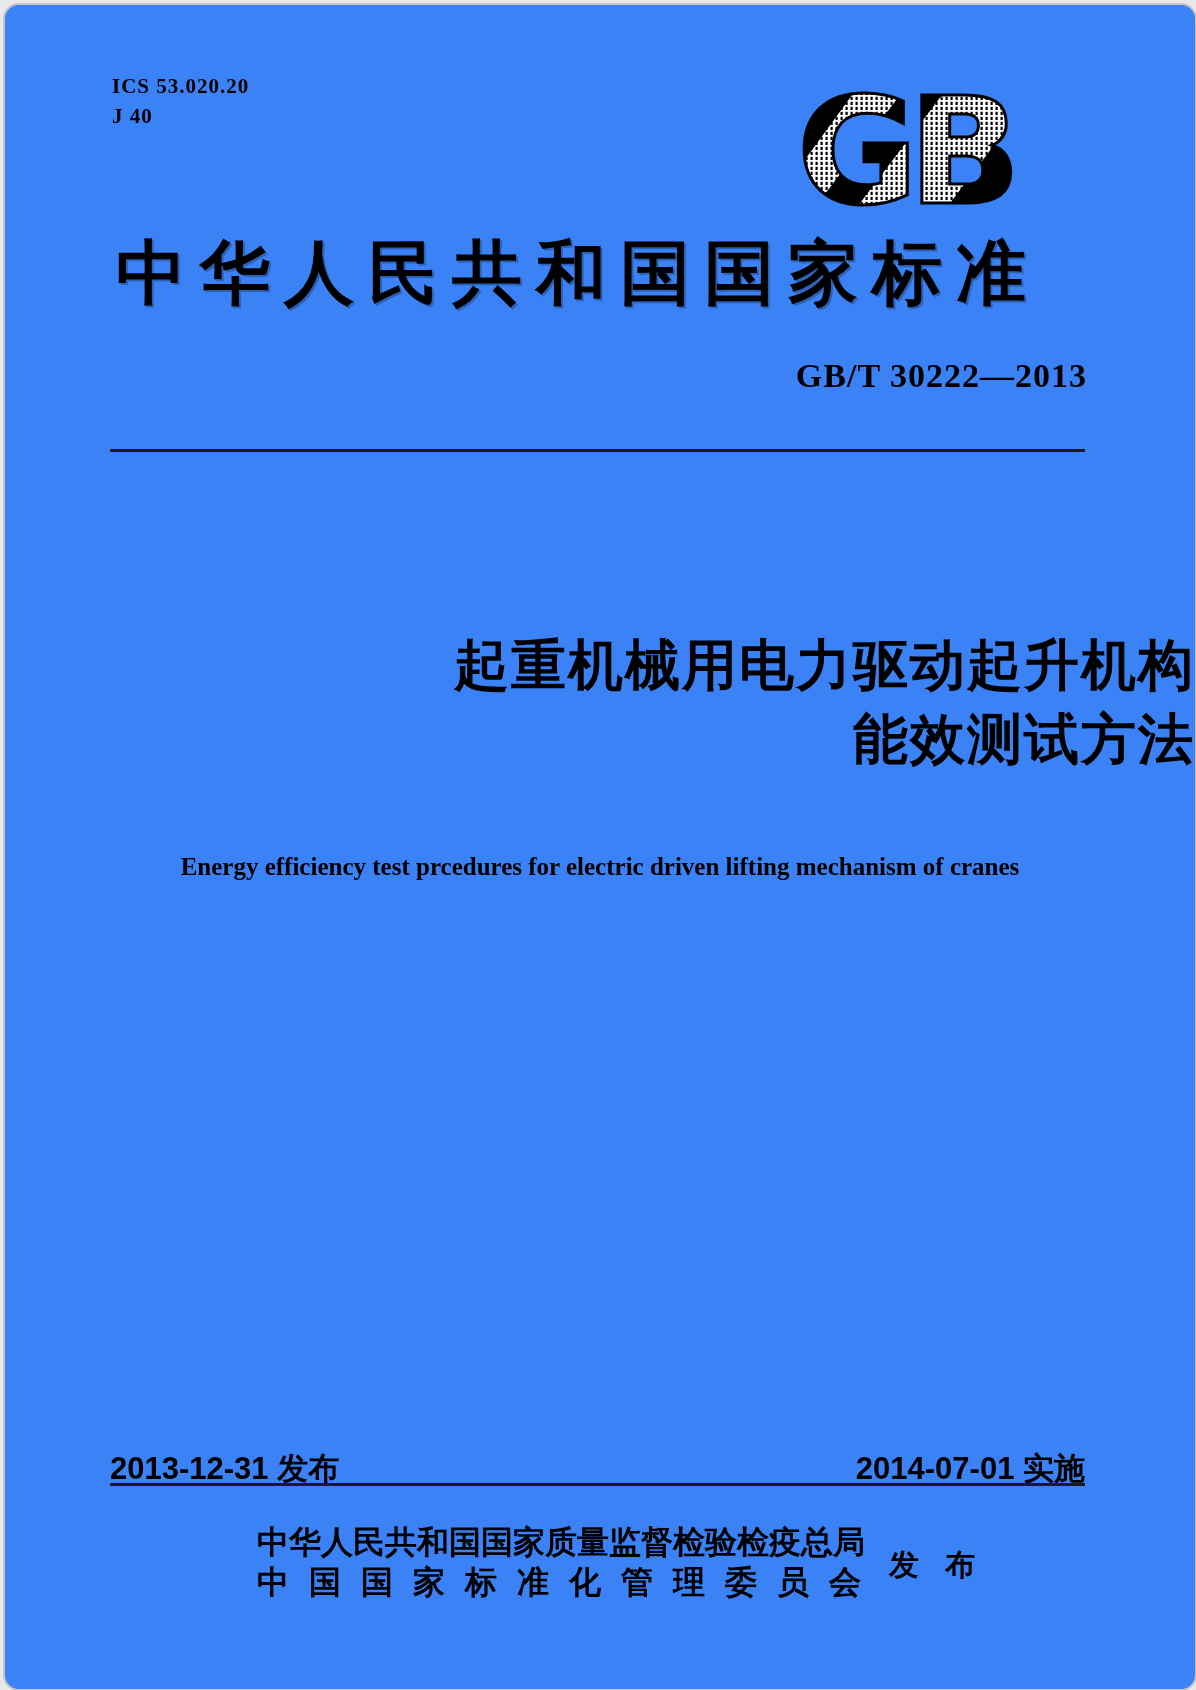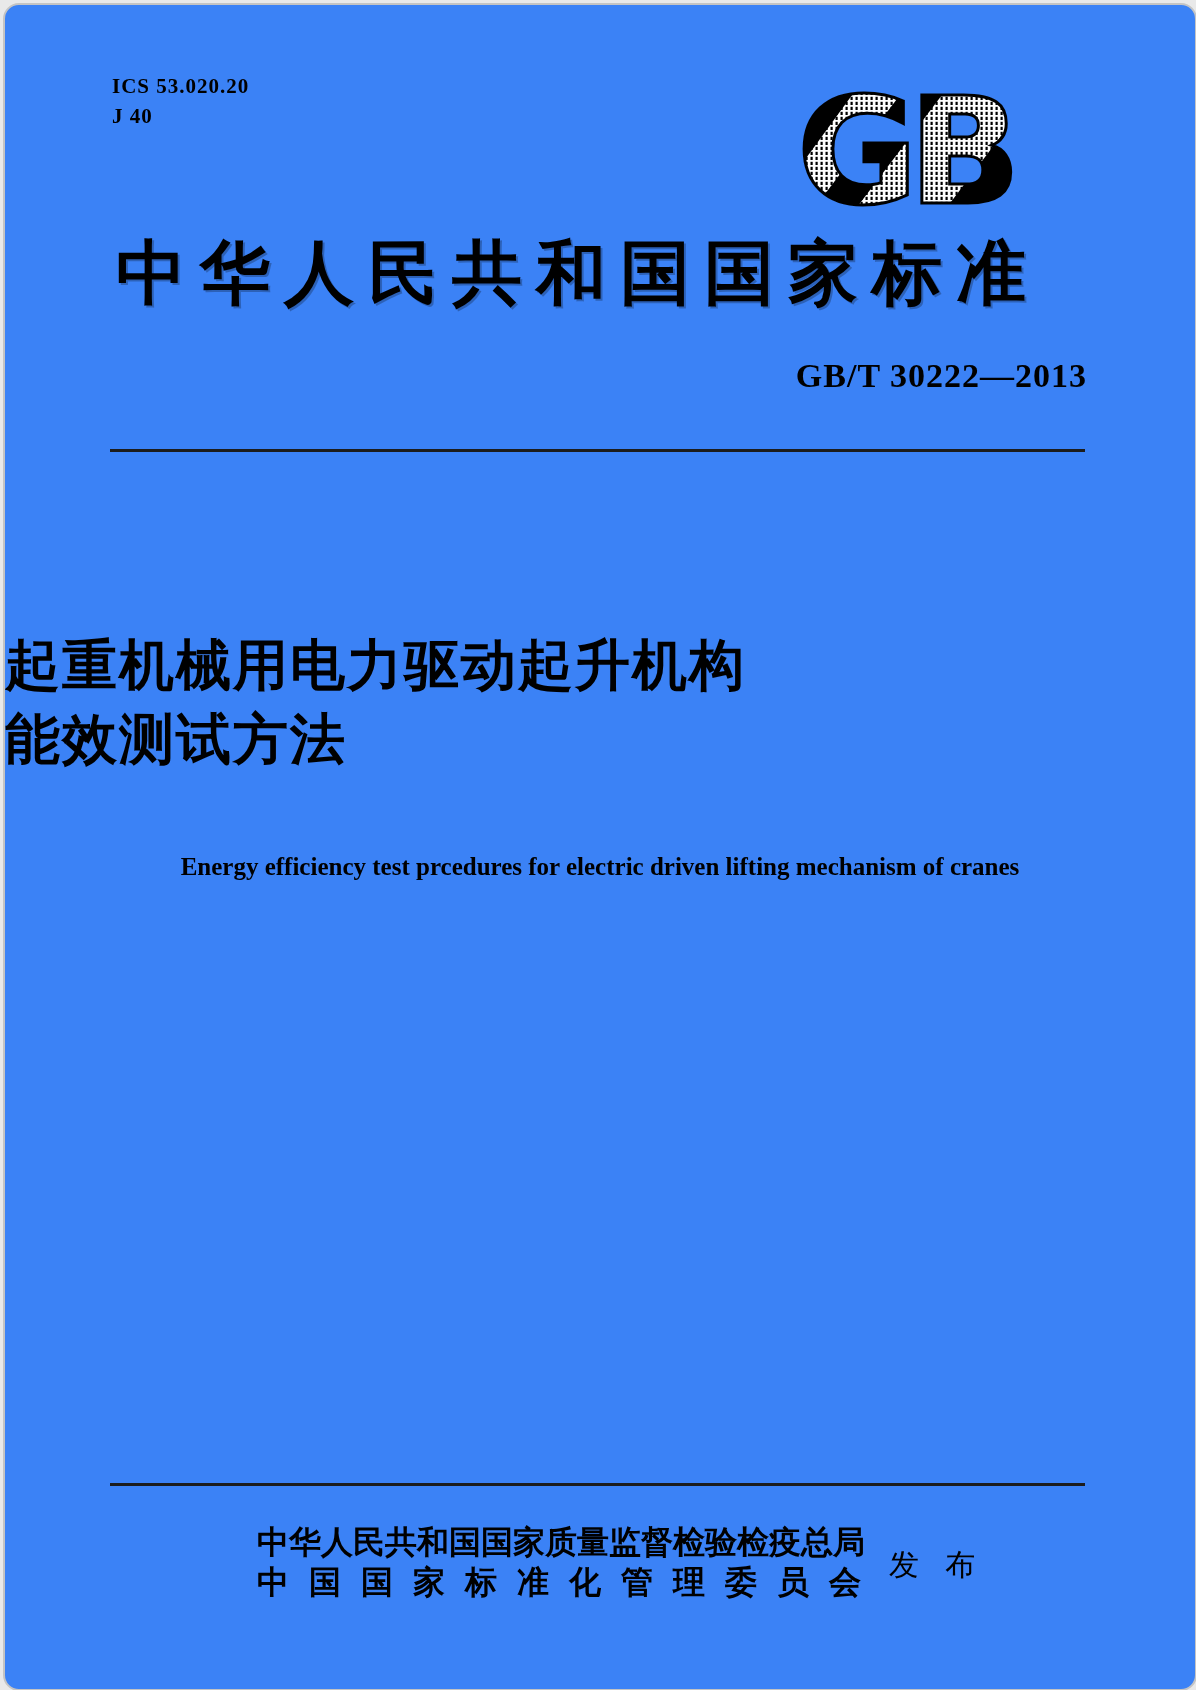--- a/index.html
+++ b/index.html
@@ -31,21 +31,21 @@
   }
   .std-number{
     right:108px;top:352px;
     font-family:"Liberation Serif","DejaVu Serif",serif;
     font-weight:bold;font-size:34px;letter-spacing:1px;text-align:right;
   }
   .rule{background:#1c1c1c;height:3px;left:105px;width:975px;}
   .rule-top{top:444px;}
   .rule-bottom{top:1478px;}
   .cn-title{
-    left:0;width:1190px;text-align:left;
+    left:0;width:1190px;text-align:right;
     font-weight:bold;font-size:55px;letter-spacing:2px;
   }
   .cn-title-1{top:624px;}
   .cn-title-2{top:698px;}
   .en-title{
     left:0;width:1190px;text-align:center;
     font-family:"Liberation Serif","DejaVu Serif",serif;
     font-weight:bold;font-size:25px;
   }
   .en-title{top:848px;}
@@ -58,21 +58,21 @@
     left:252px;top:1516px;width:612px;
     font-weight:bold;font-size:32px;white-space:nowrap;
   }
   .issuer-line2{
     left:252px;top:1556px;width:612px;
     font-weight:bold;font-size:32px;
     letter-spacing:20px;white-space:nowrap;
   }
   .publish-label{
     left:884px;top:1540px;
-    font-weight:normal;font-size:30px;letter-spacing:9px;white-space:nowrap;
+    font-weight:bold;font-size:30px;letter-spacing:9px;white-space:nowrap;
   }
 </style>
 </head>
 <body>
 
 <div class="page">
 
   <div class="abs ics-block">
     <div>ICS 53.020.20</div>
     <div>J 40</div>
@@ -104,20 +104,24 @@
 
   <div class="abs std-number">GB/T 30222—2013</div>
 
   <div class="abs rule rule-top"></div>
 
   <div class="abs cn-title cn-title-1">起重机械用电力驱动起升机构</div>
   <div class="abs cn-title cn-title-2">能效测试方法</div>
 
   <div class="abs en-title">Energy efficiency test prcedures for electric driven lifting mechanism of cranes</div>
 
+  <div class="abs date-row">
+    <span>2013-12-31 发布</span>
+    <span>2014-07-01 实施</span>
+  </div>
 
   <div class="abs rule rule-bottom"></div>
 
   <div class="abs issuer-line1">中华人民共和国国家质量监督检验检疫总局</div>
   <div class="abs issuer-line2">中国国家标准化管理委员会</div>
 
   <div class="abs publish-label">发 布</div>
 
 </div>
 

